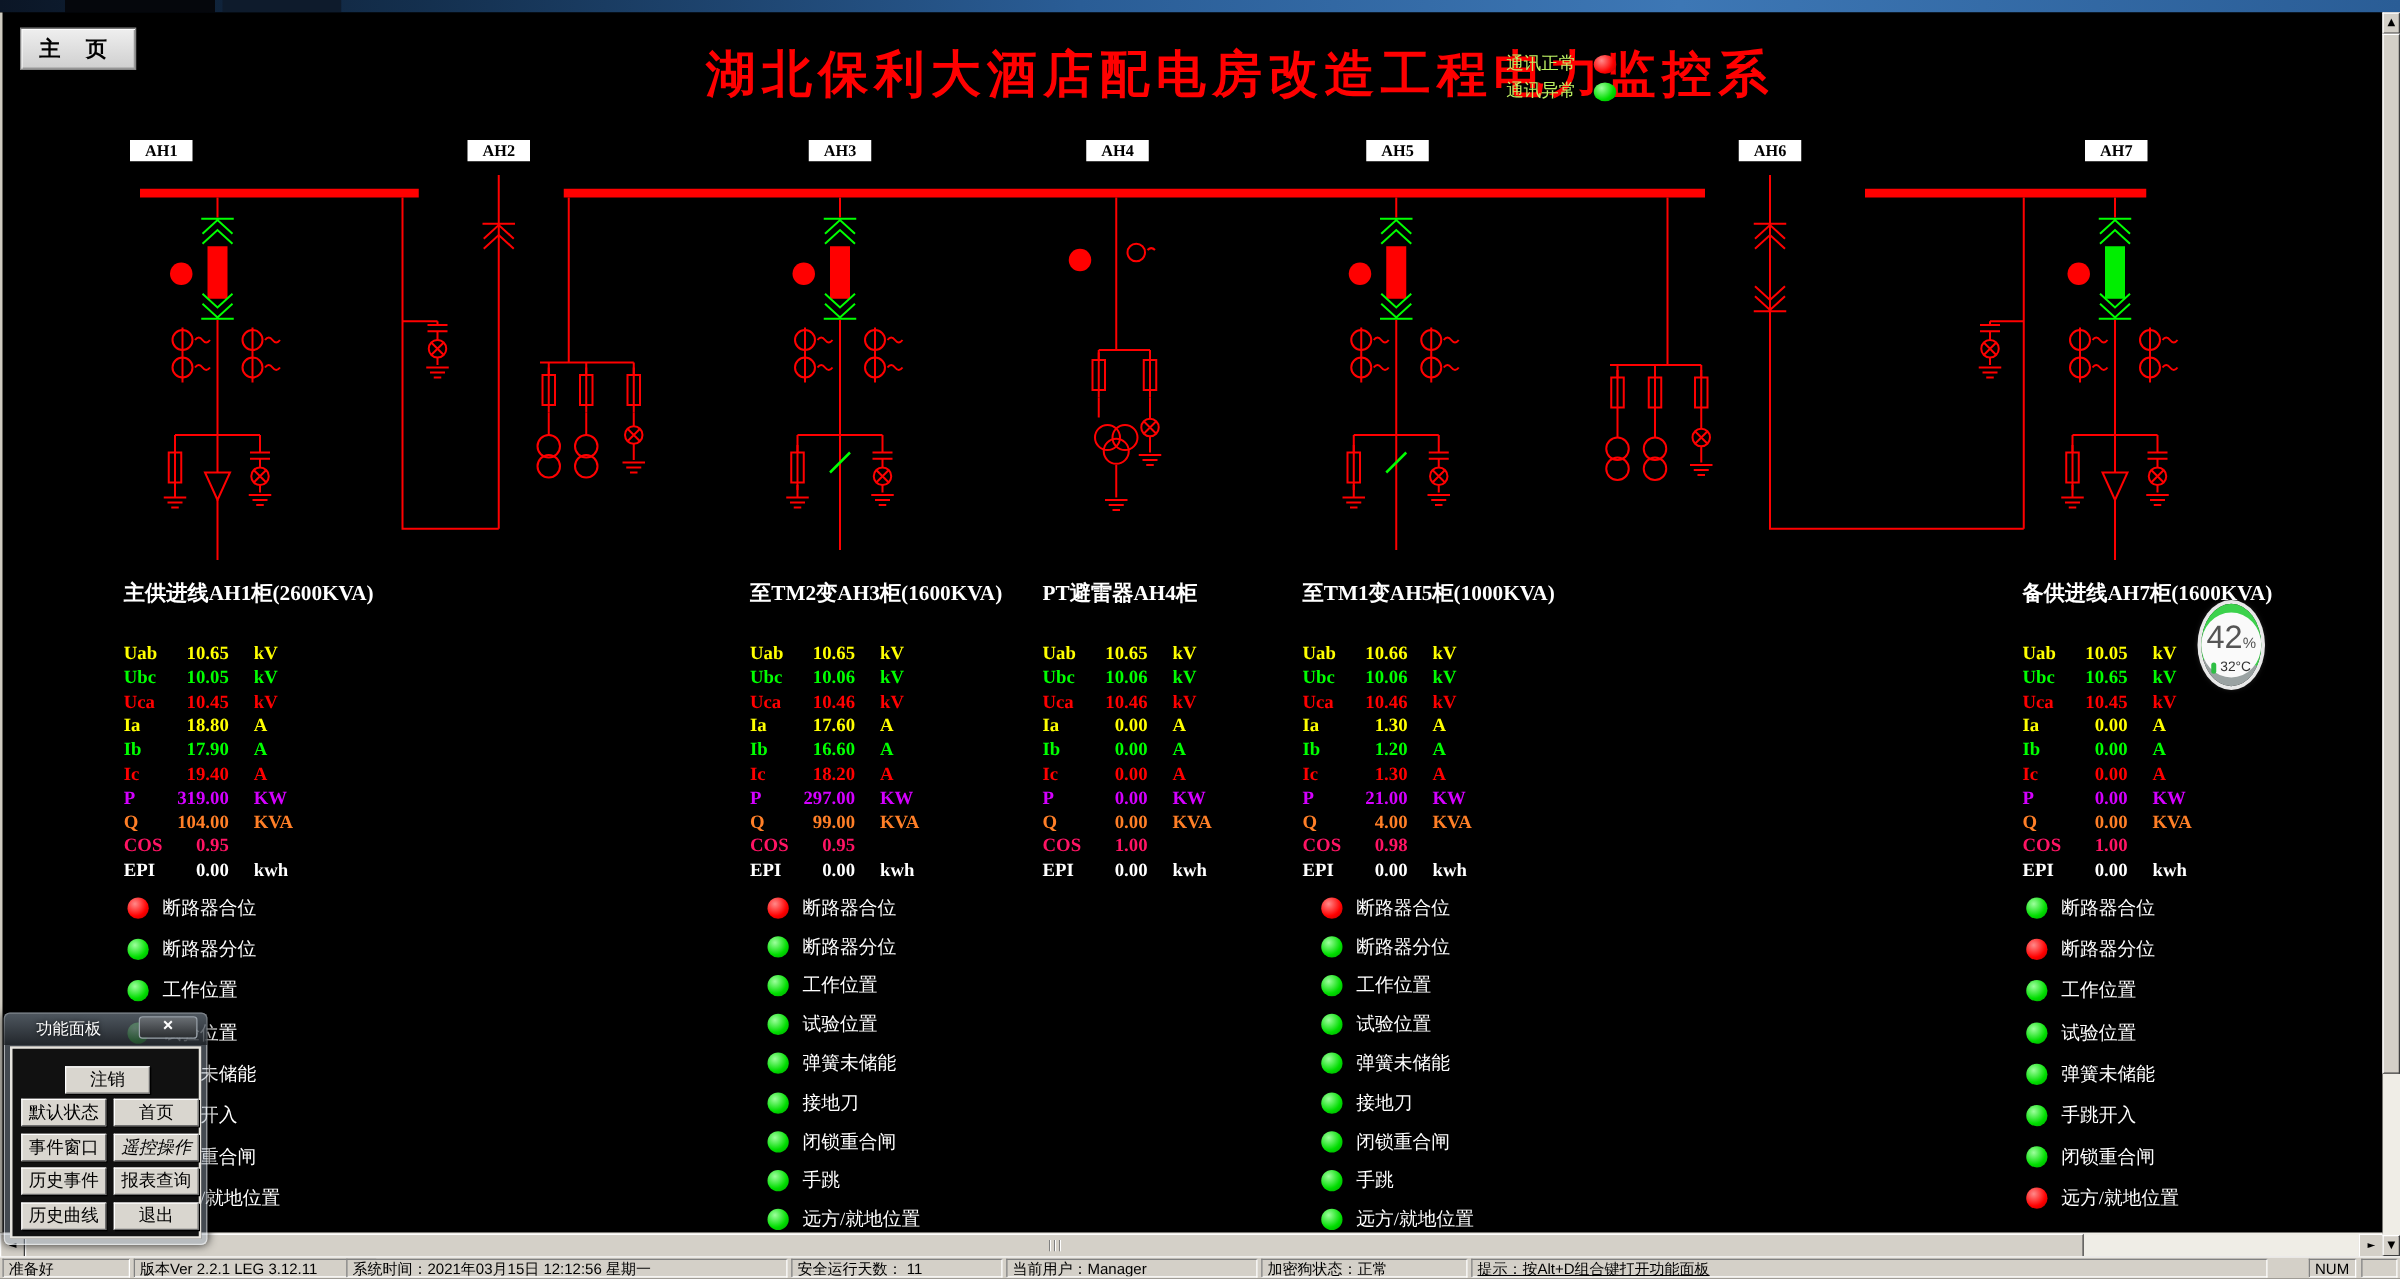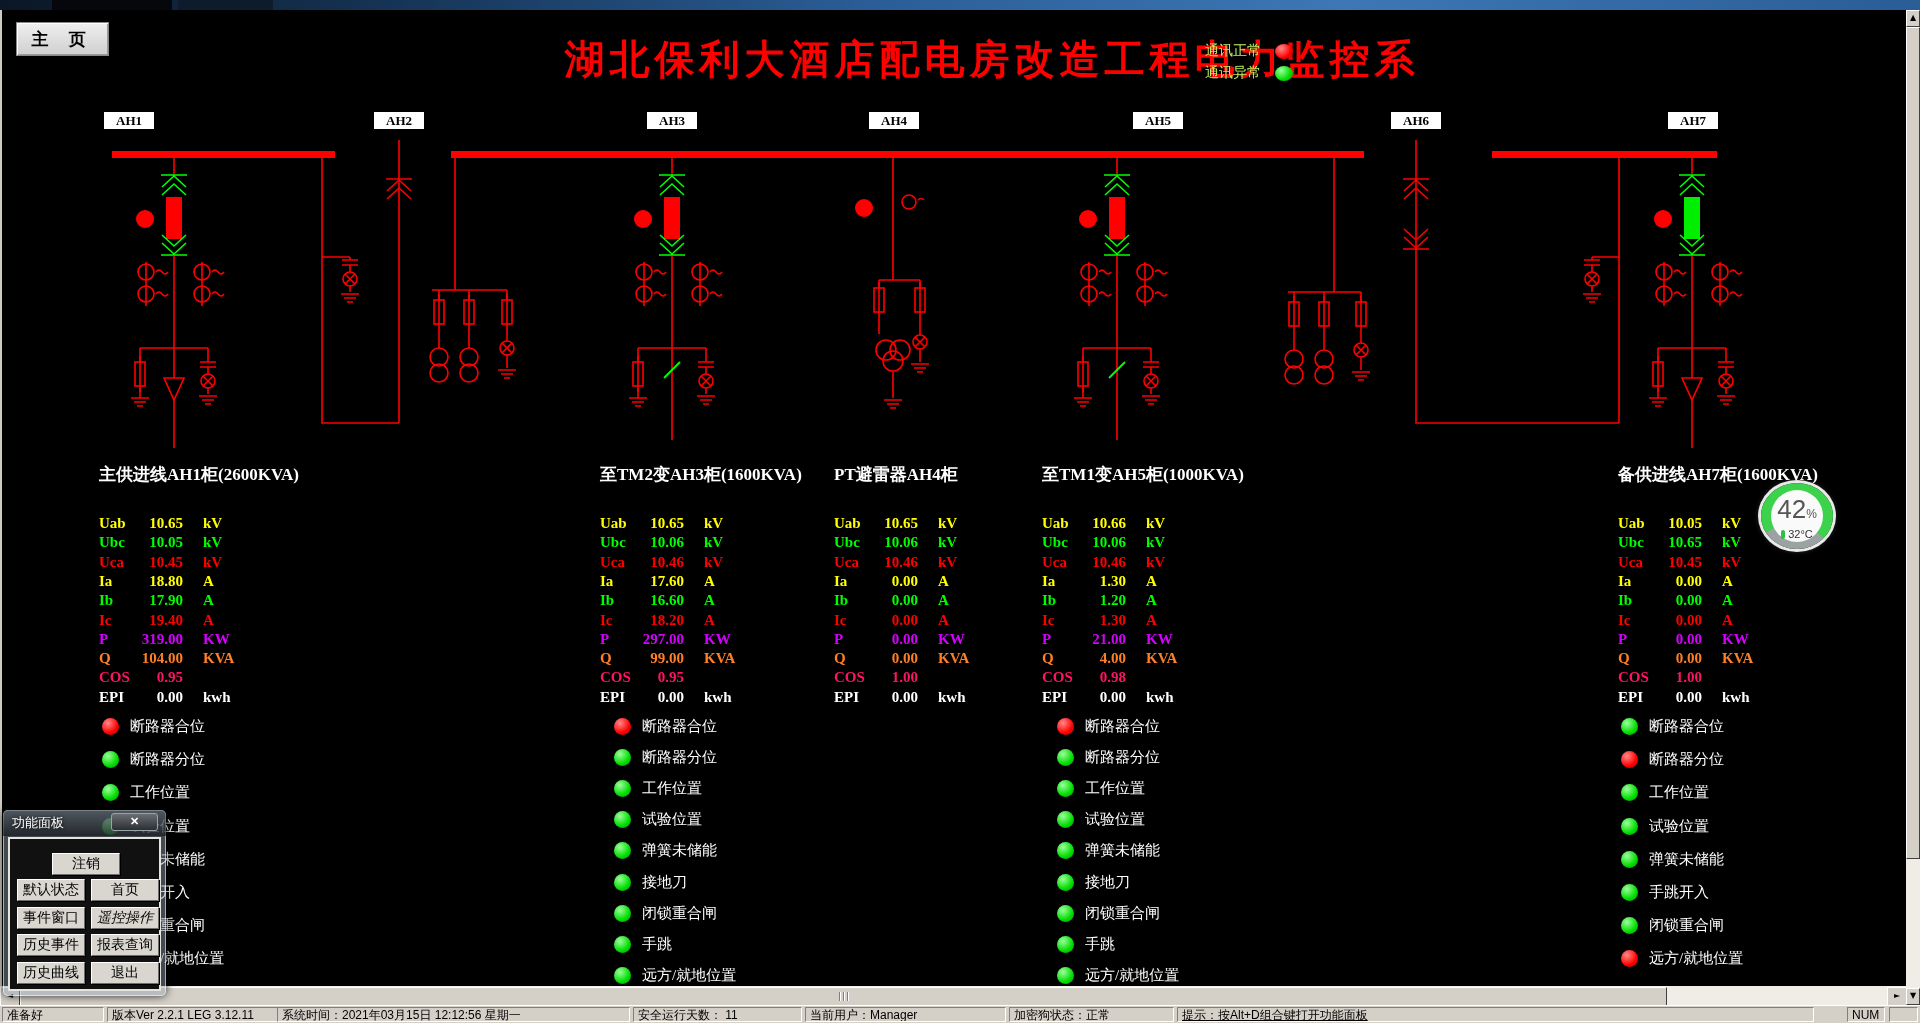--- a/index.html
+++ b/index.html
@@ -35,36 +35,36 @@
   .panel{position:absolute;top:453px;width:180px;}
   .ptitle{position:absolute;left:0;top:0;color:#fff;font:bold 17px "Liberation Serif",serif;white-space:nowrap;}
   .prow{position:absolute;height:17px;font:bold 15px "Liberation Serif",serif;white-space:nowrap;}
   .prow .lb{position:absolute;left:0;}
   .prow .vl{position:absolute;left:28px;width:56px;text-align:right;}
   .prow .un{position:absolute;left:104px;}
   .inds{position:absolute;}
   .indrow{position:absolute;display:flex;align-items:center;height:18px;}
   .indrow .itx{margin-left:11px;color:#fff;font:15px "Liberation Serif",serif;white-space:nowrap;}
   
-  .gauge{position:absolute;left:1759px;top:473px;width:72px;height:66px;border-radius:50%;
+  .gauge{position:absolute;left:1759px;top:473px;width:48px;height:66px;border-radius:50%;
     background:conic-gradient(from 130deg,#9aa2a2 0 112deg,#3cd24c 112deg 360deg);
     box-shadow:0 0 0 3px rgba(255,255,255,.9), 0 0 6px rgba(255,255,255,.5);
     display:flex;align-items:center;justify-content:center;}
   .gauge .inner{width:52px;height:52px;border-radius:50%;background:#fafafa;text-align:center;}
   .gauge .pct{font:26px "Liberation Sans",sans-serif;color:#555;line-height:26px;margin-top:6px;}
   .gauge .pct b{font-size:12px;font-weight:normal;}
   .gauge .tmp{font:11px "Liberation Sans",sans-serif;color:#333;display:flex;align-items:center;justify-content:center;margin-top:1px;}
   .thermo{display:inline-block;width:4px;height:9px;background:#2ebf44;border-radius:3px;margin-right:3px;}
   
   .funcwin{position:absolute;left:1px;top:800px;width:163px;height:186px;z-index:20;
     border-radius:5px;background:rgba(150,165,180,.45);
     box-shadow:0 0 8px rgba(0,0,0,.8), inset 0 0 0 1px rgba(255,255,255,.55);}
   .fwtitle{position:absolute;left:0;top:0;right:0;height:26px;border-radius:5px 5px 0 0;
     background:linear-gradient(rgba(90,100,110,.55),rgba(20,24,28,.7));
-    color:#fff;font:13px "Liberation Sans",sans-serif;line-height:26px;padding-left:9px;box-sizing:border-box;
+    color:#fff;font:13px "Liberation Sans",sans-serif;line-height:26px;padding-left:26px;box-sizing:border-box;
     text-shadow:0 0 4px #000;}
   .fwclose{position:absolute;right:8px;top:3px;width:45px;height:16px;border-radius:3px;
     background:linear-gradient(#6a6f74,#2b2e31);border:1px solid #9aa2aa;color:#fff;
     font:bold 11px "Liberation Sans",sans-serif;text-align:center;line-height:15px;}
   .fwbody{position:absolute;left:5px;top:27px;right:5px;bottom:5px;background:#111;
     border:2px solid #e6e4de;}
   .fwbtn{position:absolute;height:20px;background:#d9d6cf;color:#000;
     border:1px solid;border-color:#fff #6d6d6d #6d6d6d #fff;box-shadow:1px 1px 0 #000;
     font:14px "Liberation Sans",sans-serif;text-align:center;line-height:19px;}
   
@@ -108,21 +108,21 @@
         <div class="ltx">通讯异常</div>
         <div class="dot green"></div>
       </div>
     </div>
 
   <div id="buslabels">
       <div class="buslabel" style="left: 102px;">AH1</div>
       <div class="buslabel" style="left: 372px;">AH2</div>
       <div class="buslabel" style="left: 645px;">AH3</div>
       <div class="buslabel" style="left: 867px;">AH4</div>
-      <div class="buslabel" style="left: 1131px;">AH5</div>
+      <div class="buslabel" style="left: 1091px;">AH5</div>
       <div class="buslabel" style="left: 1389px;">AH6</div>
       <div class="buslabel" style="left: 1666px;">AH7</div>
     </div>
 
   <svg class="schem" width="1906" height="470" viewBox="0 0 1906 470">
     <defs>
       <g id="chu">
           <path d="M-12 13L0 2L12 13M-12 21L0 10L12 21M-13 1H13" fill="none"></path>
         </g>
       <g id="chd">

